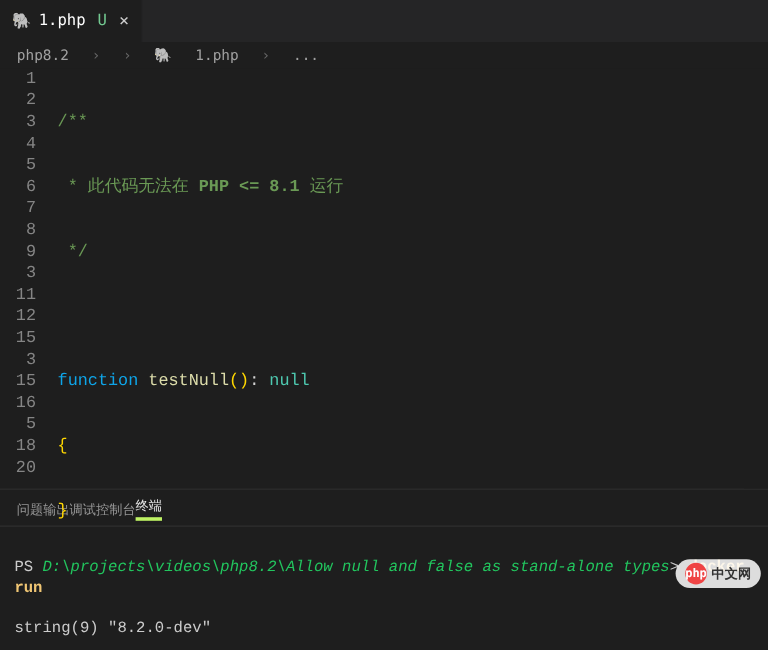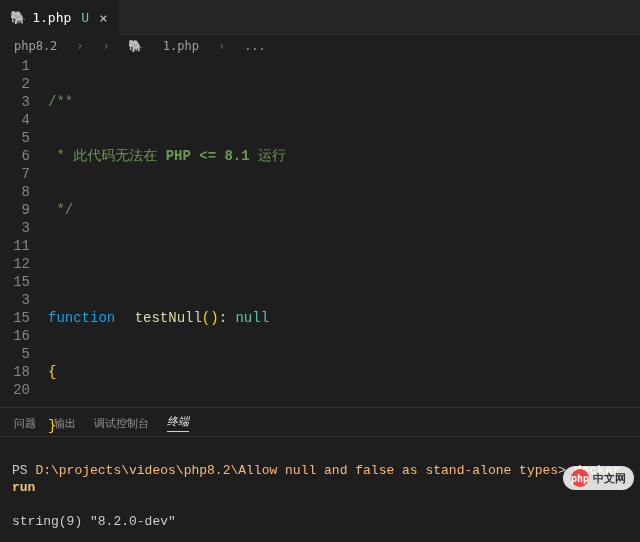--- a/index.html
+++ b/index.html
@@ -68,63 +68,61 @@
       user-select: none;
     }
     .gutter div { height: 18px; }
     .code { flex: 1; white-space: pre; color: #d4d4d4; padding-right: 8px; }
     .code div { height: 18px; }
 
     
     .t-php  { color: #569cd6; }
     .t-doc  { color: #6a9955; }
     .t-kw   { color: #0ea5e9; }
-    .t-fn   { color: #dcdcaa; margin-left: 11px; }
+    .t-fn   { color: #dcdcaa; }
     .t-type { color: #4ec9b0; }
     .t-brace{ color: #ffd700; }
     .t-punc { color: #d4d4d4; }
     .t-lit  { color: #569cd6; }
 
     
     .minimap {
       width: 20px;
       background: #1e1e1e;
     }
 
     
     .panel-tabs {
       display: flex;
       align-items: center;
-      gap: 18px;
       padding: 6px 14px 4px 14px;
       font-size: 11px;
       color: #969696;
       border-top: 1px solid #333;
       border-bottom: 1px solid #333;
       background: #1e1e1e;
     }
     .panel-tabs .ptab.active {
       color: #e7e7e7;
-      border-bottom: 1px solid #bef264;
+      border-bottom: 3px solid #bef264;
       padding-bottom: 2px;
-      font-style: italic;
     }
 
     
     .terminal {
       background: #1e1e1e;
       font-family: Consolas, "Courier New", monospace;
       font-size: 13px;
       line-height: 17px;
       padding: 8px 12px;
       color: #cccccc;
       white-space: pre-wrap;
       word-break: break-all;
     }
-    .term-path { color: #fdba74; }
+    .term-path { color: #22c55e; font-style: italic; }
     .term-cmd  { color: #f0c674; font-weight: bold; }
 
     
     .watermark {
       position: absolute;
       right: 6px; bottom: 52px;
       height: 24px;
       display: flex;
       align-items: center;
       gap: 4px;

